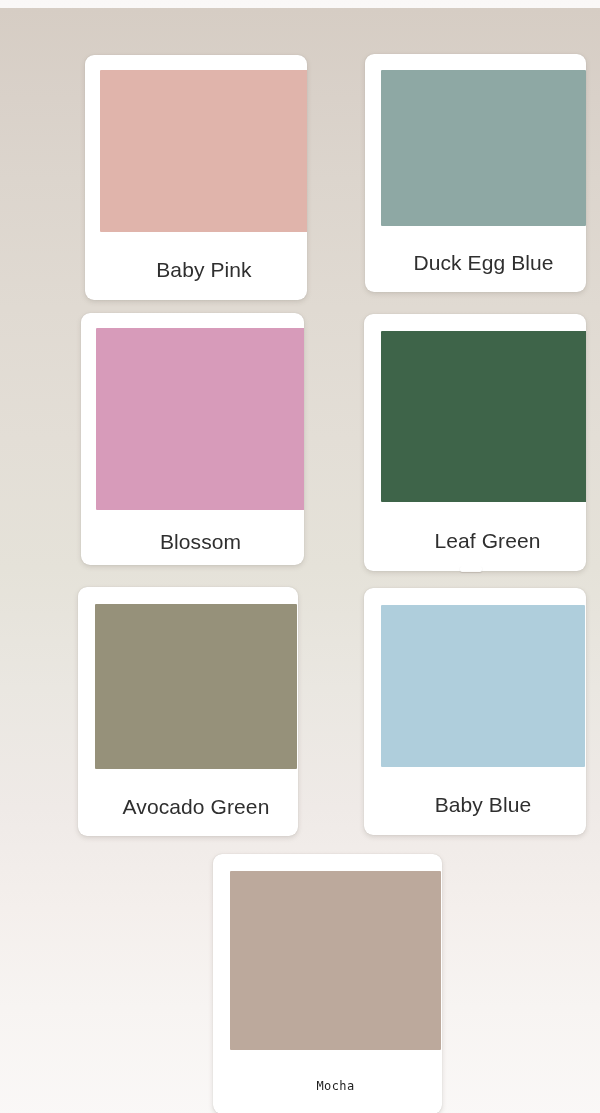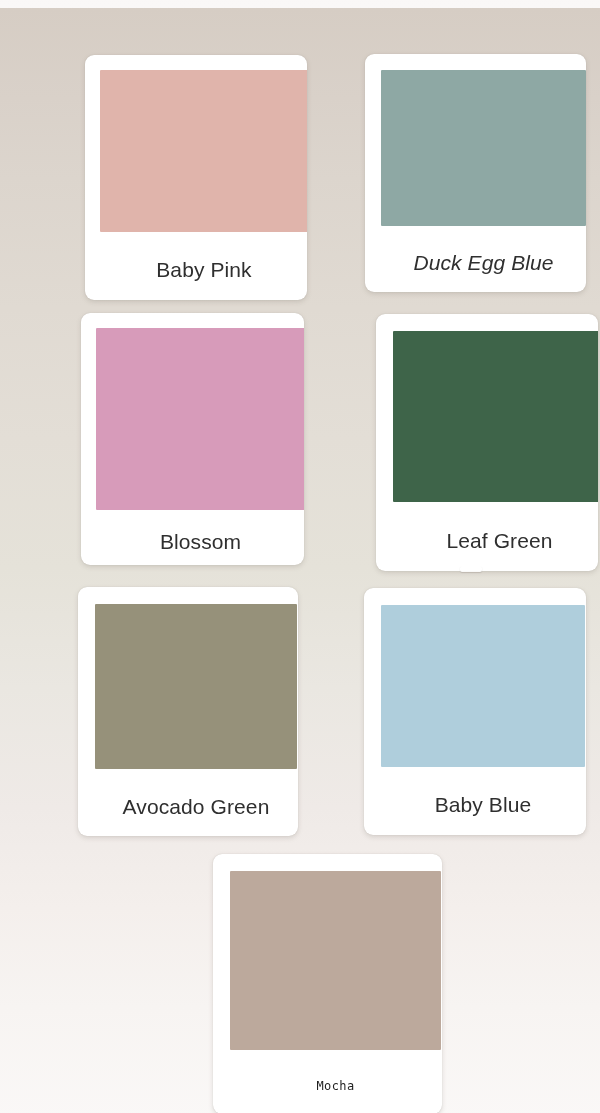--- a/index.html
+++ b/index.html
@@ -63,27 +63,27 @@
     white-space: nowrap;
   }
 
   
 
   
   #card-baby-pink      { left: 53px;  top: 23px;   width: 222px; height: 245px; padding: 7px 7px 0 7px; }
   #card-baby-pink  .swatch-label { height: 44px; font-size: 21px; }
 
   #card-duck-egg-blue  { left: 333px; top: 22px;   width: 221px; height: 238px; padding: 8px 8px 0 8px; }
-  #card-duck-egg-blue .swatch-label { height: 42px; font-size: 21px; font-style: italic; }
+  #card-duck-egg-blue .swatch-label { height: 42px; font-size: 21px; }
 
   
   #card-blossom        { left: 49px;  top: 281px;  width: 223px; height: 252px; padding: 7px 7px 0 7px; }
   #card-blossom .swatch-label { height: 31px; font-size: 21px; }
 
-  #card-leaf-green     { left: 344px; top: 282px;  width: 222px; height: 257px; padding: 9px 0 0 9px; justify-content: flex-end; }
+  #card-leaf-green     { left: 332px; top: 282px;  width: 222px; height: 257px; padding: 9px 0 0 9px; justify-content: flex-end; }
   #card-leaf-green .swatch-label { height: 45px; font-size: 21px; }
 
   
   #card-avocado-green  { left: 46px;  top: 555px;  width: 220px; height: 249px; padding: 9px 9px 0 9px; }
   #card-avocado-green .swatch-label { height: 43px; font-size: 21px; }
 
   #card-baby-blue      { left: 332px; top: 556px;  width: 222px; height: 247px; padding: 9px 9px 0 9px; }
   #card-baby-blue .swatch-label { height: 44px; font-size: 21px; }
 
   

